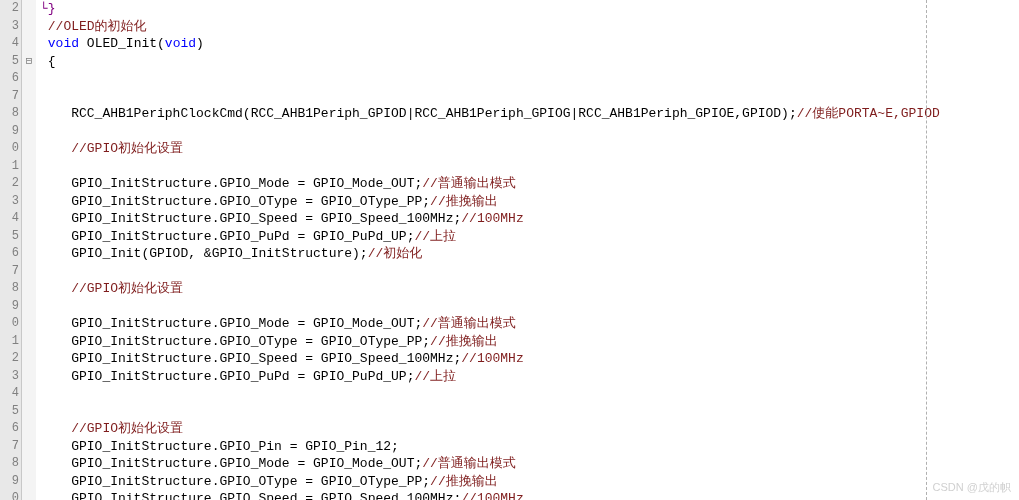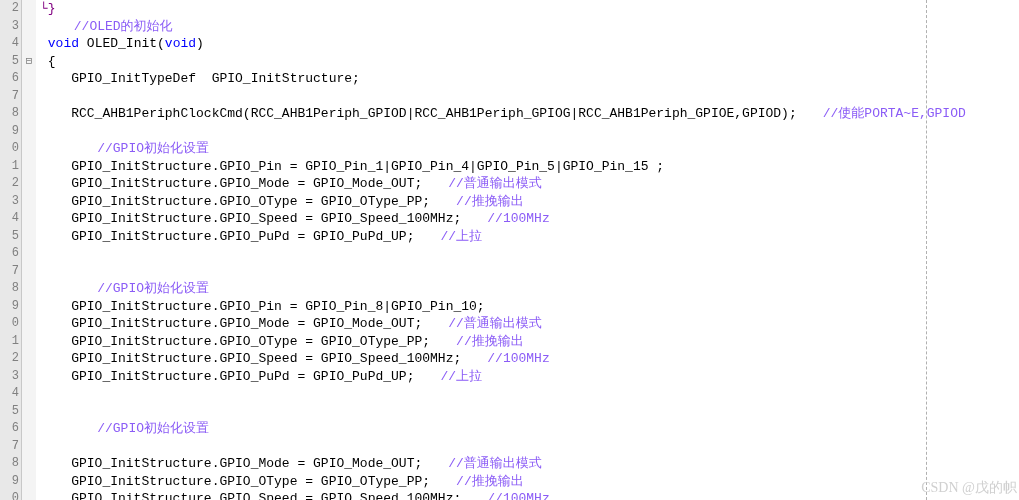--- a/index.html
+++ b/index.html
@@ -36,29 +36,29 @@
       color: #808080;
       background: #f4f4f4;
       font-size: 11px;
       user-select: none;
     }
     .code {
       padding-left: 4px;
       white-space: pre;
     }
     .c-kw { color: #0000ff; text-align: right; }
-    .c-cm { color: #8b5cf6; margin-left: 26px; }
+    .c-cm { color: #7f1d1d; }
     .c-pn { color: #800080; }
     .watermark {
       position: fixed;
       bottom: 4px;
-      right: 2px;
-      font-size: 14px;
+      right: 8px;
+      font-size: 11px;
       color: #d0d0d0;
-      font-family: Liberation Serif, serif;
+      font-family: Liberation Sans, sans-serif;
     }
     .divider {
       position: fixed;
       top: 0; bottom: 0;
       left: 926px;
       width: 0;
       border-left: 1px dashed #b0b0b0;
     }
   </style>
 </head>
@@ -81,21 +81,20 @@
       <div class="code"><span> </span><span class="c-kw">void</span><span> OLED_Init(</span><span class="c-kw">void</span><span>)</span></div>
     </div>
     <div class="line">
       <div class="gutter">5</div>
       <div class="fold">⊟</div>
       <div class="code"><span> {</span></div>
     </div>
     <div class="line">
       <div class="gutter">6</div>
       <div class="fold"></div>
-      <div class="code"><span>    GPIO_InitTypeDef  GPIO_InitStructure;</span></div>
     </div>
     <div class="line">
       <div class="gutter">7</div>
       <div class="fold"></div>
       <div class="code"><span></span></div>
     </div>
     <div class="line">
       <div class="gutter">8</div>
       <div class="fold"></div>
       <div class="code"><span>    RCC_AHB1PeriphClockCmd(RCC_AHB1Periph_GPIOD|RCC_AHB1Periph_GPIOG|RCC_AHB1Periph_GPIOE,GPIOD);</span><span class="c-cm">//使能PORTA~E,GPIOD</span></div>
@@ -106,21 +105,20 @@
       <div class="code"><span></span></div>
     </div>
     <div class="line">
       <div class="gutter">0</div>
       <div class="fold"></div>
       <div class="code"><span>    </span><span class="c-cm">//GPIO初始化设置</span></div>
     </div>
     <div class="line">
       <div class="gutter">1</div>
       <div class="fold"></div>
-      <div class="code"><span>    GPIO_InitStructure.GPIO_Pin = GPIO_Pin_1|GPIO_Pin_4|GPIO_Pin_5|GPIO_Pin_15 ;</span></div>
     </div>
     <div class="line">
       <div class="gutter">2</div>
       <div class="fold"></div>
       <div class="code"><span>    GPIO_InitStructure.GPIO_Mode = GPIO_Mode_OUT;</span><span class="c-cm">//普通输出模式</span></div>
     </div>
     <div class="line">
       <div class="gutter">3</div>
       <div class="fold"></div>
       <div class="code"><span>    GPIO_InitStructure.GPIO_OType = GPIO_OType_PP;</span><span class="c-cm">//推挽输出</span></div>
@@ -131,35 +129,35 @@
       <div class="code"><span>    GPIO_InitStructure.GPIO_Speed = GPIO_Speed_100MHz;</span><span class="c-cm">//100MHz</span></div>
     </div>
     <div class="line">
       <div class="gutter">5</div>
       <div class="fold"></div>
       <div class="code"><span>    GPIO_InitStructure.GPIO_PuPd = GPIO_PuPd_UP;</span><span class="c-cm">//上拉</span></div>
     </div>
     <div class="line">
       <div class="gutter">6</div>
       <div class="fold"></div>
+      <div class="code"><span>    GPIO_Init(GPIOD, &amp;GPIO_InitStructure);</span><span class="c-cm">//初始化</span></div>
     </div>
     <div class="line">
       <div class="gutter">7</div>
       <div class="fold"></div>
       <div class="code"><span></span></div>
     </div>
     <div class="line">
       <div class="gutter">8</div>
       <div class="fold"></div>
       <div class="code"><span>    </span><span class="c-cm">//GPIO初始化设置</span></div>
     </div>
     <div class="line">
       <div class="gutter">9</div>
       <div class="fold"></div>
-      <div class="code"><span>    GPIO_InitStructure.GPIO_Pin = GPIO_Pin_8|GPIO_Pin_10;</span></div>
     </div>
     <div class="line">
       <div class="gutter">0</div>
       <div class="fold"></div>
       <div class="code"><span>    GPIO_InitStructure.GPIO_Mode = GPIO_Mode_OUT;</span><span class="c-cm">//普通输出模式</span></div>
     </div>
     <div class="line">
       <div class="gutter">1</div>
       <div class="fold"></div>
       <div class="code"><span>    GPIO_InitStructure.GPIO_OType = GPIO_OType_PP;</span><span class="c-cm">//推挽输出</span></div>
@@ -184,20 +182,21 @@
       <div class="code"><span></span></div>
     </div>
     <div class="line">
       <div class="gutter">6</div>
       <div class="fold"></div>
       <div class="code"><span>    </span><span class="c-cm">//GPIO初始化设置</span></div>
     </div>
     <div class="line">
       <div class="gutter">7</div>
       <div class="fold"></div>
+      <div class="code"><span>    GPIO_InitStructure.GPIO_Pin = GPIO_Pin_12;</span></div>
     </div>
     <div class="line">
       <div class="gutter">8</div>
       <div class="fold"></div>
       <div class="code"><span>    GPIO_InitStructure.GPIO_Mode = GPIO_Mode_OUT;</span><span class="c-cm">//普通输出模式</span></div>
     </div>
     <div class="line">
       <div class="gutter">9</div>
       <div class="fold"></div>
       <div class="code"><span>    GPIO_InitStructure.GPIO_OType = GPIO_OType_PP;</span><span class="c-cm">//推挽输出</span></div>

